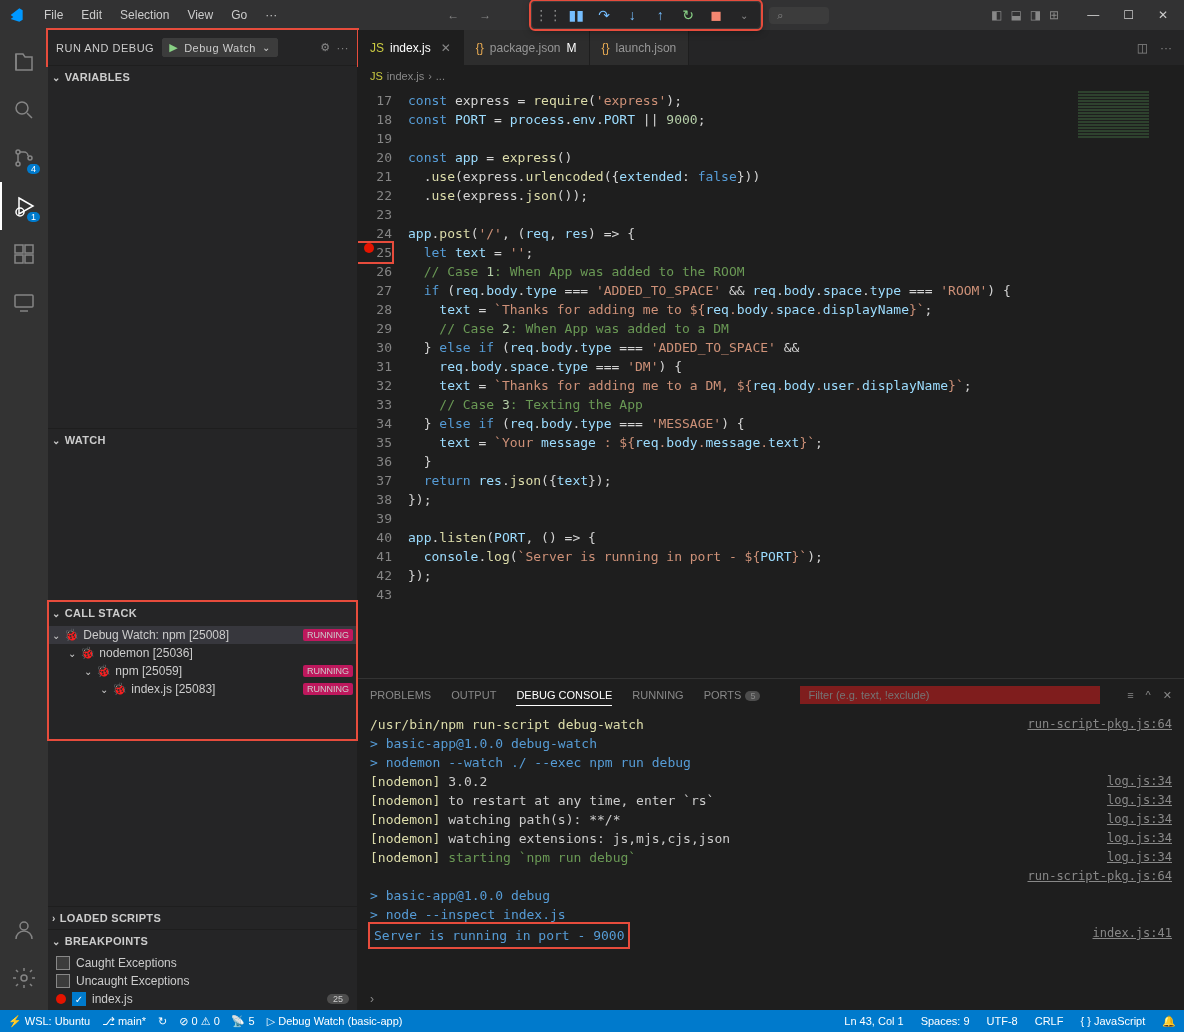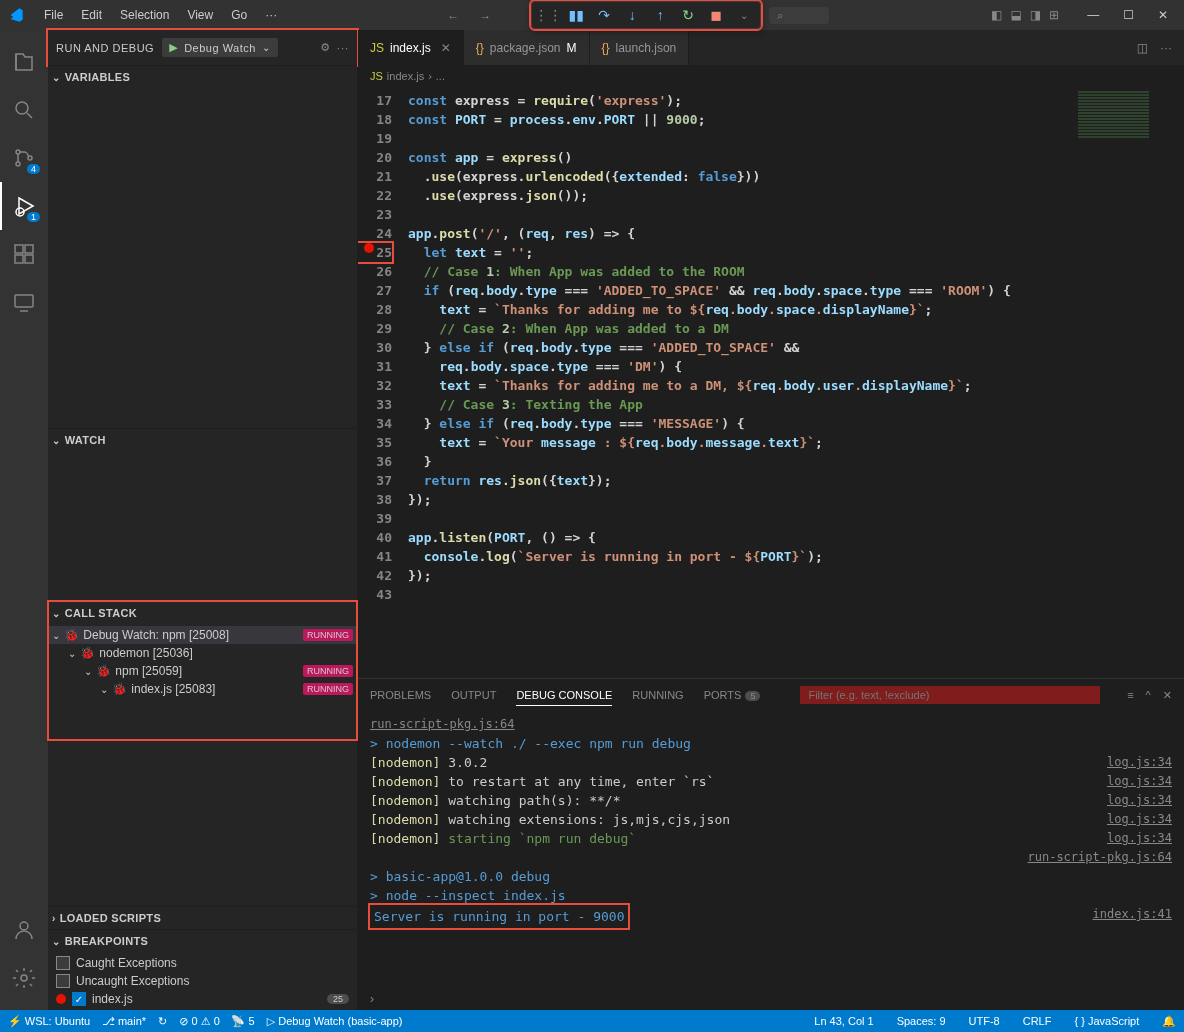--- a/index.html
+++ b/index.html
@@ -55,21 +55,21 @@
 .tabs { height:35px; display:flex; background:#252526; align-items:stretch; }
 .tab { display:flex; align-items:center; padding:0 12px; gap:6px; background:#2d2d2d; border-right:1px solid #1e1e1e; cursor:pointer; font-size:12px; color:#969696; }
 .tab.active { background:#1e1e1e; color:#fff; }
 .tab .ic { font-size:12px; }
 .js-ic { color:#cbcb41; }
 .json-ic { color:#e8ab53; }
 .close-x { color:#888; margin-left:4px; }
 .modified { color:#fff; }
 .tab-actions { margin-left:auto; display:flex; align-items:center; gap:12px; padding:0 12px; color:#888; }
 .breadcrumb { height:22px; display:flex; align-items:center; padding:0 12px; font-size:11px; color:#888; gap:4px; }
-.editor-body { flex:1; display:flex; overflow:hidden; position:relative;font-weight:bold; }
+.editor-body { flex:1; display:flex; overflow:hidden; position:relative; }
 .gutter { width:50px; text-align:right; padding-right:16px; color:#858585; font-family:Consolas,monospace; font-size:13px; line-height:19px; padding-top:4px; user-select:none; }
 .code { flex:1; font-family:Consolas,monospace; font-size:13px; line-height:19px; padding-top:4px; white-space:pre; color:#d4d4d4; }
 .minimap { width:110px; background:#1e1e1e; opacity:0.6; padding:4px; }
 .minimap div { height:2px; margin-bottom:1px; background:#3a5a3a; width:70%; }
 .bp-dot { position:absolute; left:6px; width:10px; height:10px; background:#e51400; border-radius:50%; }
 .bp-hl { outline:2px solid #e74c3c; }
 .c-k{color:#569cd6;} .c-s{color:#ce9178;} .c-f{color:#dcdcaa;} .c-v{color:#9cdcfe;} .c-n{color:#b5cea8;} .c-c{color:#6a9955;}
 
 .panel { height:332px; border-top:1px solid #333; display:flex; flex-direction:column; background:#1e1e1e; }
 .panel-tabs { height:32px; display:flex; align-items:center; padding:0 12px; gap:20px; font-size:11px; }
@@ -81,21 +81,21 @@
 .console { flex:1; font-family:Consolas,monospace; font-size:13px; line-height:19px; padding:4px 12px; overflow:auto; }
 .con-line { display:flex; }
 .con-txt { flex:1; }
 .con-src { color:#888; text-decoration:underline; font-size:12px; }
 .con-y { color:#dcdcaa; } .con-b { color:#569cd6; } .con-g { color:#6a9955; }
 .server-hl { outline:2px solid #e74c3c; padding:2px 4px; display:inline-block; }
 .prompt-row { display:flex; align-items:center; padding:4px 12px; color:#888; }
 
 .statusbar { height:22px; background:#007acc; color:#fff; display:flex; align-items:center; font-size:11px; padding:0 8px; gap:12px; }
 .statusbar .sb-item { cursor:pointer; }
-.statusbar .right { margin-left:auto; display:flex; gap:23px; }
+.statusbar .right { margin-left:auto; display:flex; gap:17px; }
 svg { display:block; }
 </style>
 </head>
 <body>
 
 <div class="titlebar">
   <svg class="logo" viewBox="0 0 24 24">
       <path fill="#0098ff" d="M17 2l-13 10 4 3-4 3 13 4 5-3v-14z"></path>
     </svg>
   <div class="menu">
@@ -371,24 +371,28 @@
         <span class="ptab"><span>PORTS</span><span class="ports-badge">5</span></span>
         <input class="panel-filter" placeholder="Filter (e.g. text, !exclude)" style="">
         <div class="panel-actions">
           <span>≡</span>
           <span>^</span>
           <span>✕</span>
         </div>
       </div>
       <div class="console" id="console">
           <div class="con-line">
+            <span class="con-txt"><span class="con-y">/usr/bin/npm run-script debug-watch</span></span>
             <span class="con-src">run-script-pkg.js:64</span>
           </div>
           <div class="con-line">
             <span class="con-txt"><span class=""></span></span>
+          </div>
+          <div class="con-line">
+            <span class="con-txt"><span class="con-b">&gt; basic-app@1.0.0 debug-watch</span></span>
           </div>
           <div class="con-line">
             <span class="con-txt"><span class="con-b">&gt; nodemon --watch ./ --exec npm run debug</span></span>
           </div>
           <div class="con-line">
             <span class="con-txt"><span class=""></span></span>
           </div>
           <div class="con-line">
             <span class="con-txt"><span class=""><span class="con-y">[nodemon]</span> 3.0.2</span></span>
             <span class="con-src">log.js:34</span>

